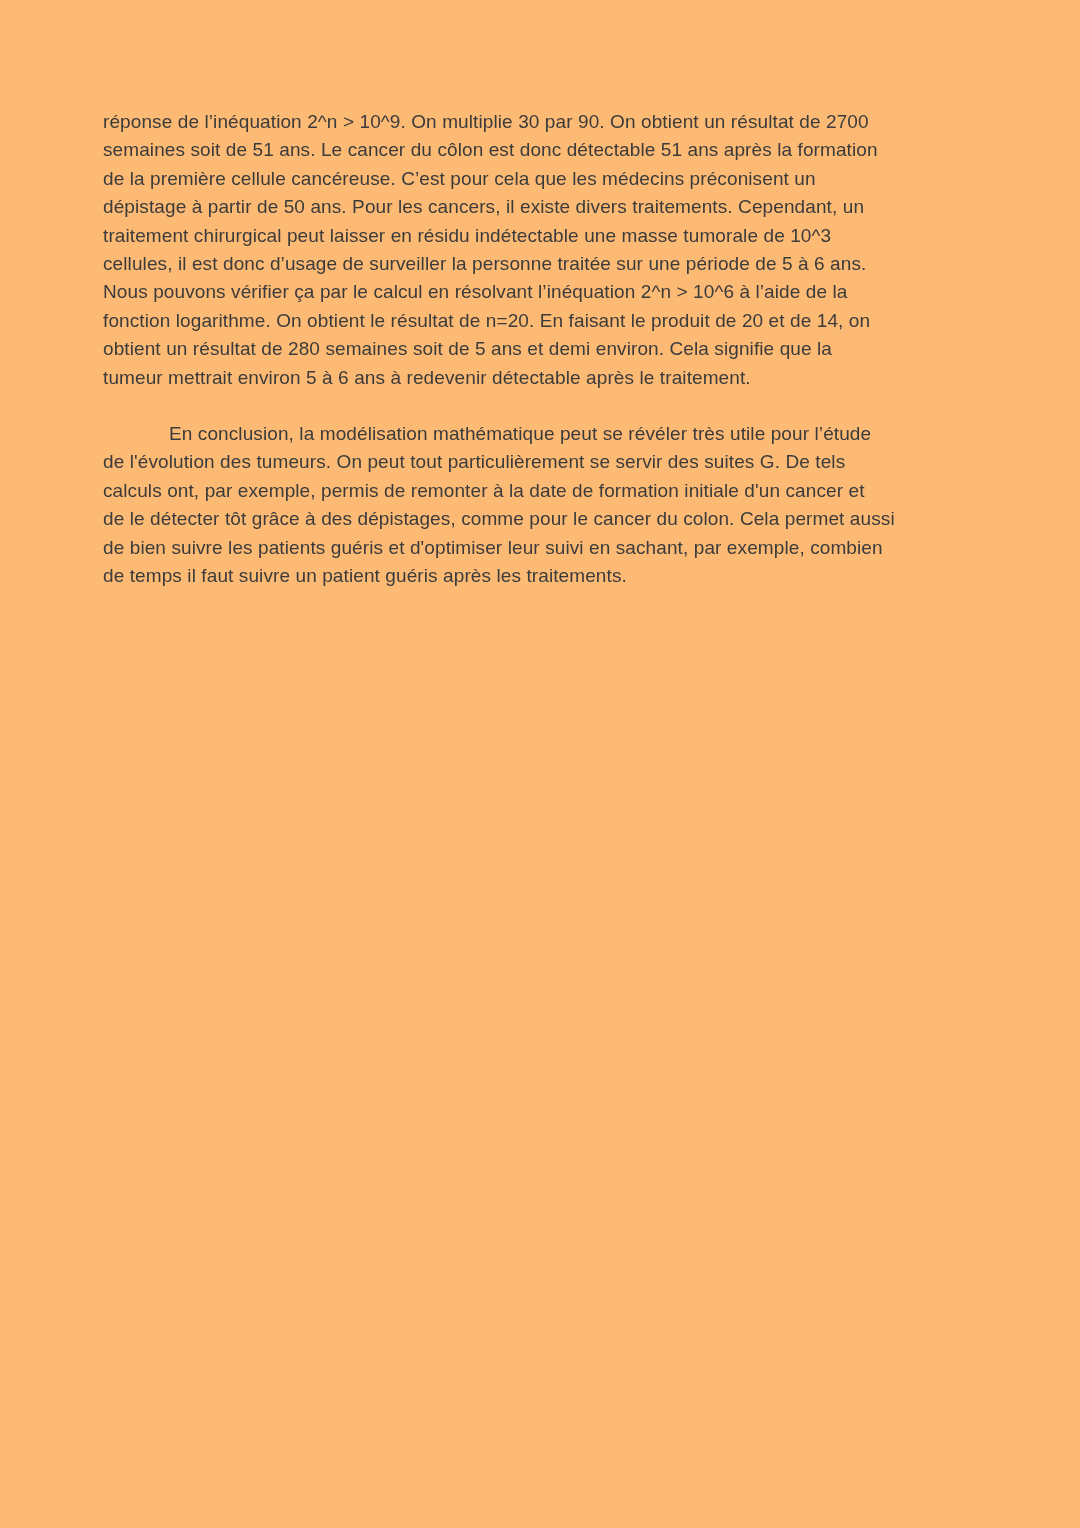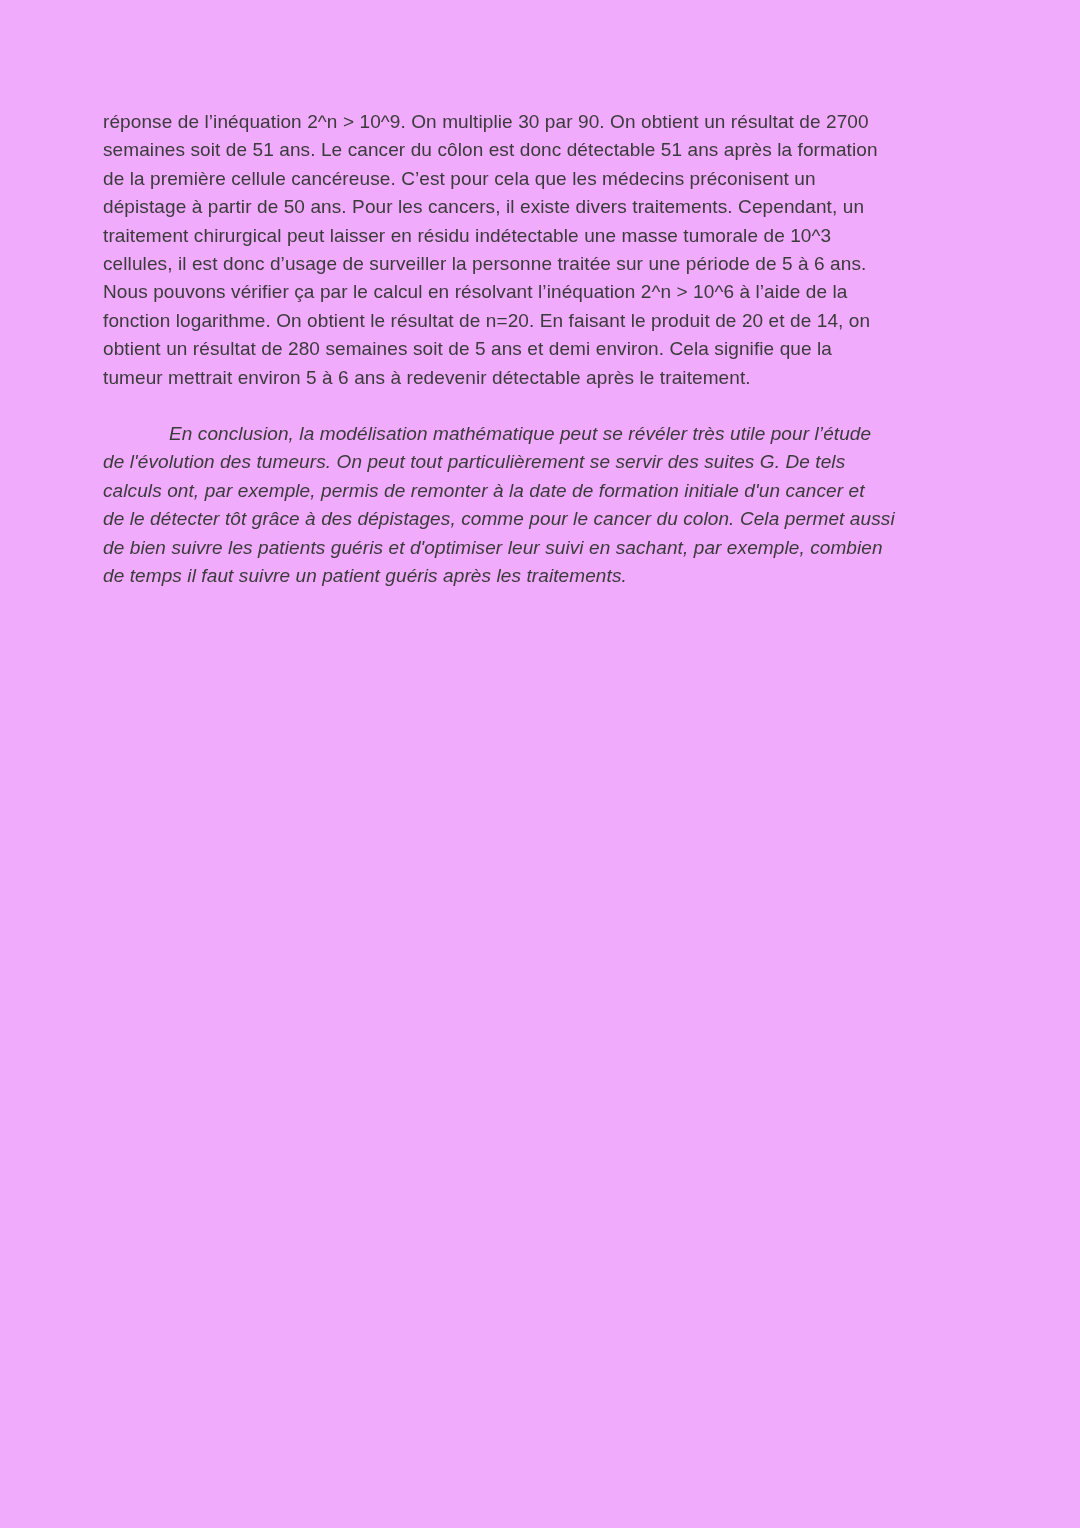--- a/index.html
+++ b/index.html
@@ -7,35 +7,34 @@
       padding: 0;
       background: #ffffff;
     }
     .page {
       position: relative;
       width: 1080px;
       height: 1528px;
       margin: 0 auto;
       box-sizing: border-box;
       padding: 108px 100px 0 103px;
-      background: #f0abfc;
+      background: #fdba74;
       font-family: "Liberation Sans", sans-serif;
       font-size: 19px;
       line-height: 28.4px;
       color: #3b3b3b;
       overflow: hidden;
     }
     .para {
       margin: 0 0 28px 0;
       white-space: pre;       
       letter-spacing: 0.1px;
     }
     .para.indented {
       text-indent: 66px;      
-      font-style: italic;
     }
   </style>
 </head>
 <body>
 
 <div class="page">
   <p class="para">réponse de l’inéquation 2^n &gt; 10^9. On multiplie 30 par 90. On obtient un résultat de 2700
 semaines soit de 51 ans. Le cancer du côlon est donc détectable 51 ans après la formation
 de la première cellule cancéreuse. C’est pour cela que les médecins préconisent un
 dépistage à partir de 50 ans. Pour les cancers, il existe divers traitements. Cependant, un

